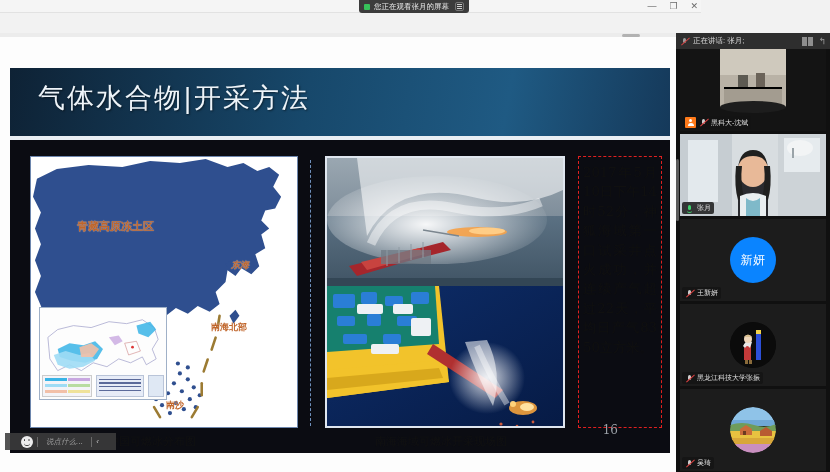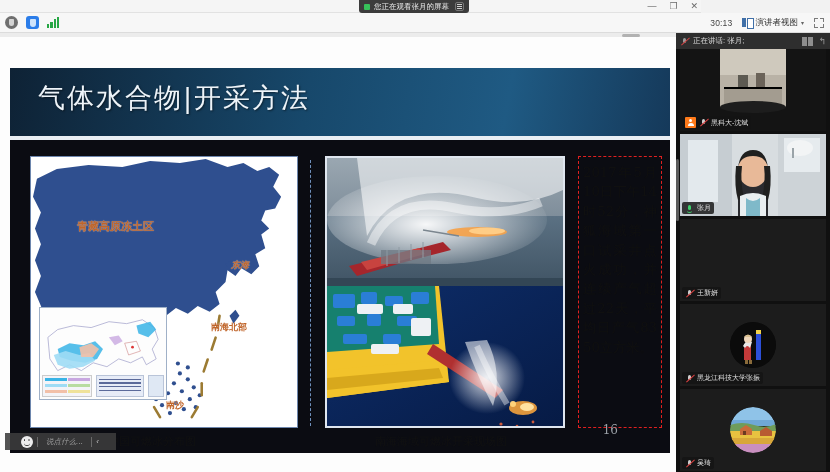--- a/index.html
+++ b/index.html
@@ -336,46 +336,20 @@
           <i></i>
         </span>
     </div>
     <div class="win-ctrls">
       <span>—</span>
       <span>❐</span>
       <span>✕</span>
     </div>
   </div>
 
-  <div class="toolbar">
-    <div class="tb-left">
-      <span class="ic ic-shield-gray"></span>
-      <span class="ic ic-shield-blue"></span>
-      <span class="ic-signal">
-          <i></i>
-          <i></i>
-          <i></i>
-          <i></i>
-        </span>
-    </div>
-    <div class="tb-right">
-      <span class="timer">30:13</span>
-      <span class="view-btn">
-        <span class="view-ic"></span>
-        <span>演讲者视图</span>
-        <span class="caret">▾</span>
-      </span>
-      <span class="fs-ic">
-          <i></i>
-          <i></i>
-          <i></i>
-          <i></i>
-        </span>
-    </div>
-  </div>
 
   <div class="stage">
     <div class="stage-scrollbar-top"></div>
     <div class="stage-vscroll"></div>
 
     <div class="slide">
       <div class="slide-header"></div>
       <div class="slide-title">气体水合物|开采方法</div>
       <div class="slide-underline"></div>
 
@@ -623,20 +597,21 @@
           <path d="M60,82 L60,62 Q73,56 86,62 L86,82 Z" fill="#e9eef0"></path>
           <path d="M66,82 L66,64 Q73,70 80,64 L80,82 Z" fill="#7fb9c9"></path>
         </svg>
         <span class="tile-name">
           <span class="mic-green"></span>
           <span>张月</span>
         </span>
       </div>
 
       <div class="tile">
+        <span class="avatar-circle av-blue">新妍</span>
         <span class="tile-name">
           <span class="mic-mute"></span>
           <span>王新妍</span>
         </span>
       </div>
 
       <div class="tile">
         <span class="avatar-circle av-dark">
           <svg viewBox="0 0 46 46" style="width:46px;height:46px">
             <circle cx="23" cy="23" r="23" fill="#0b0b0b"></circle>

